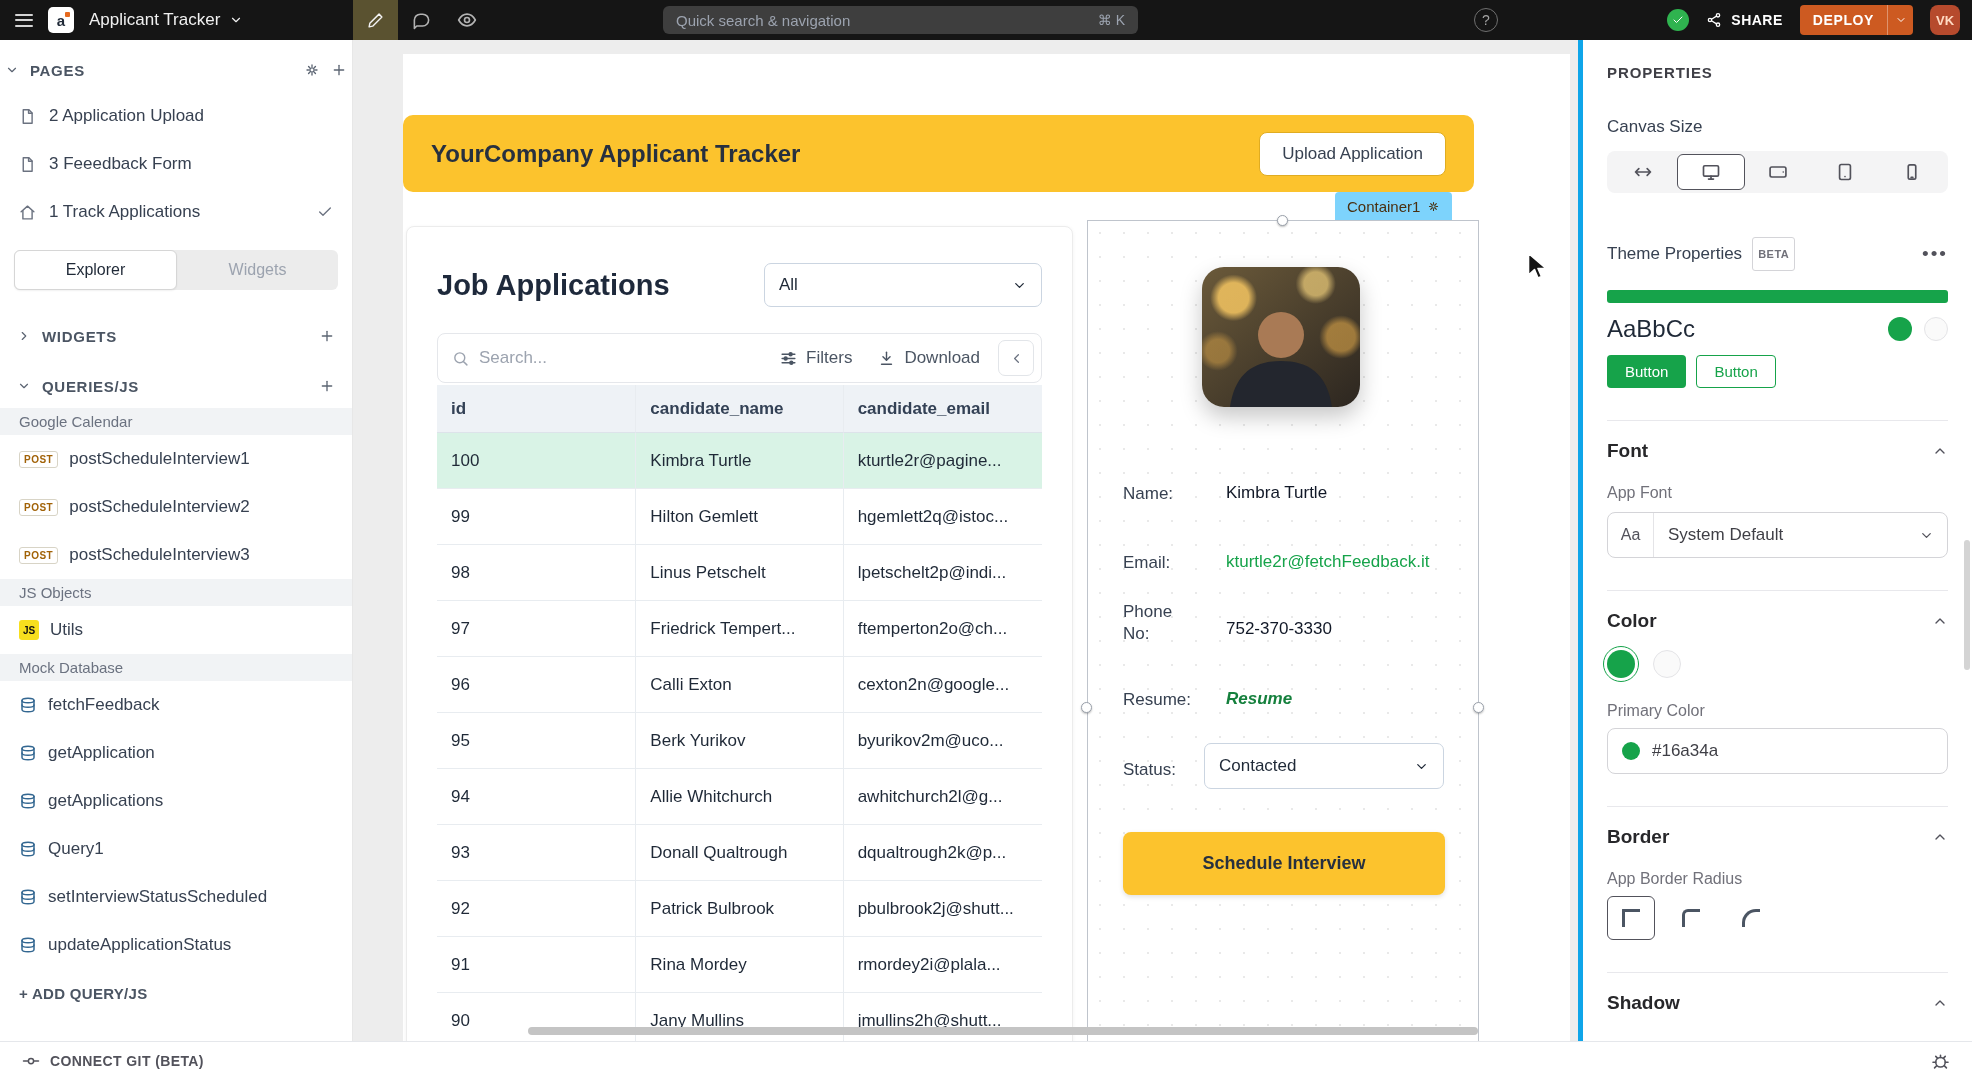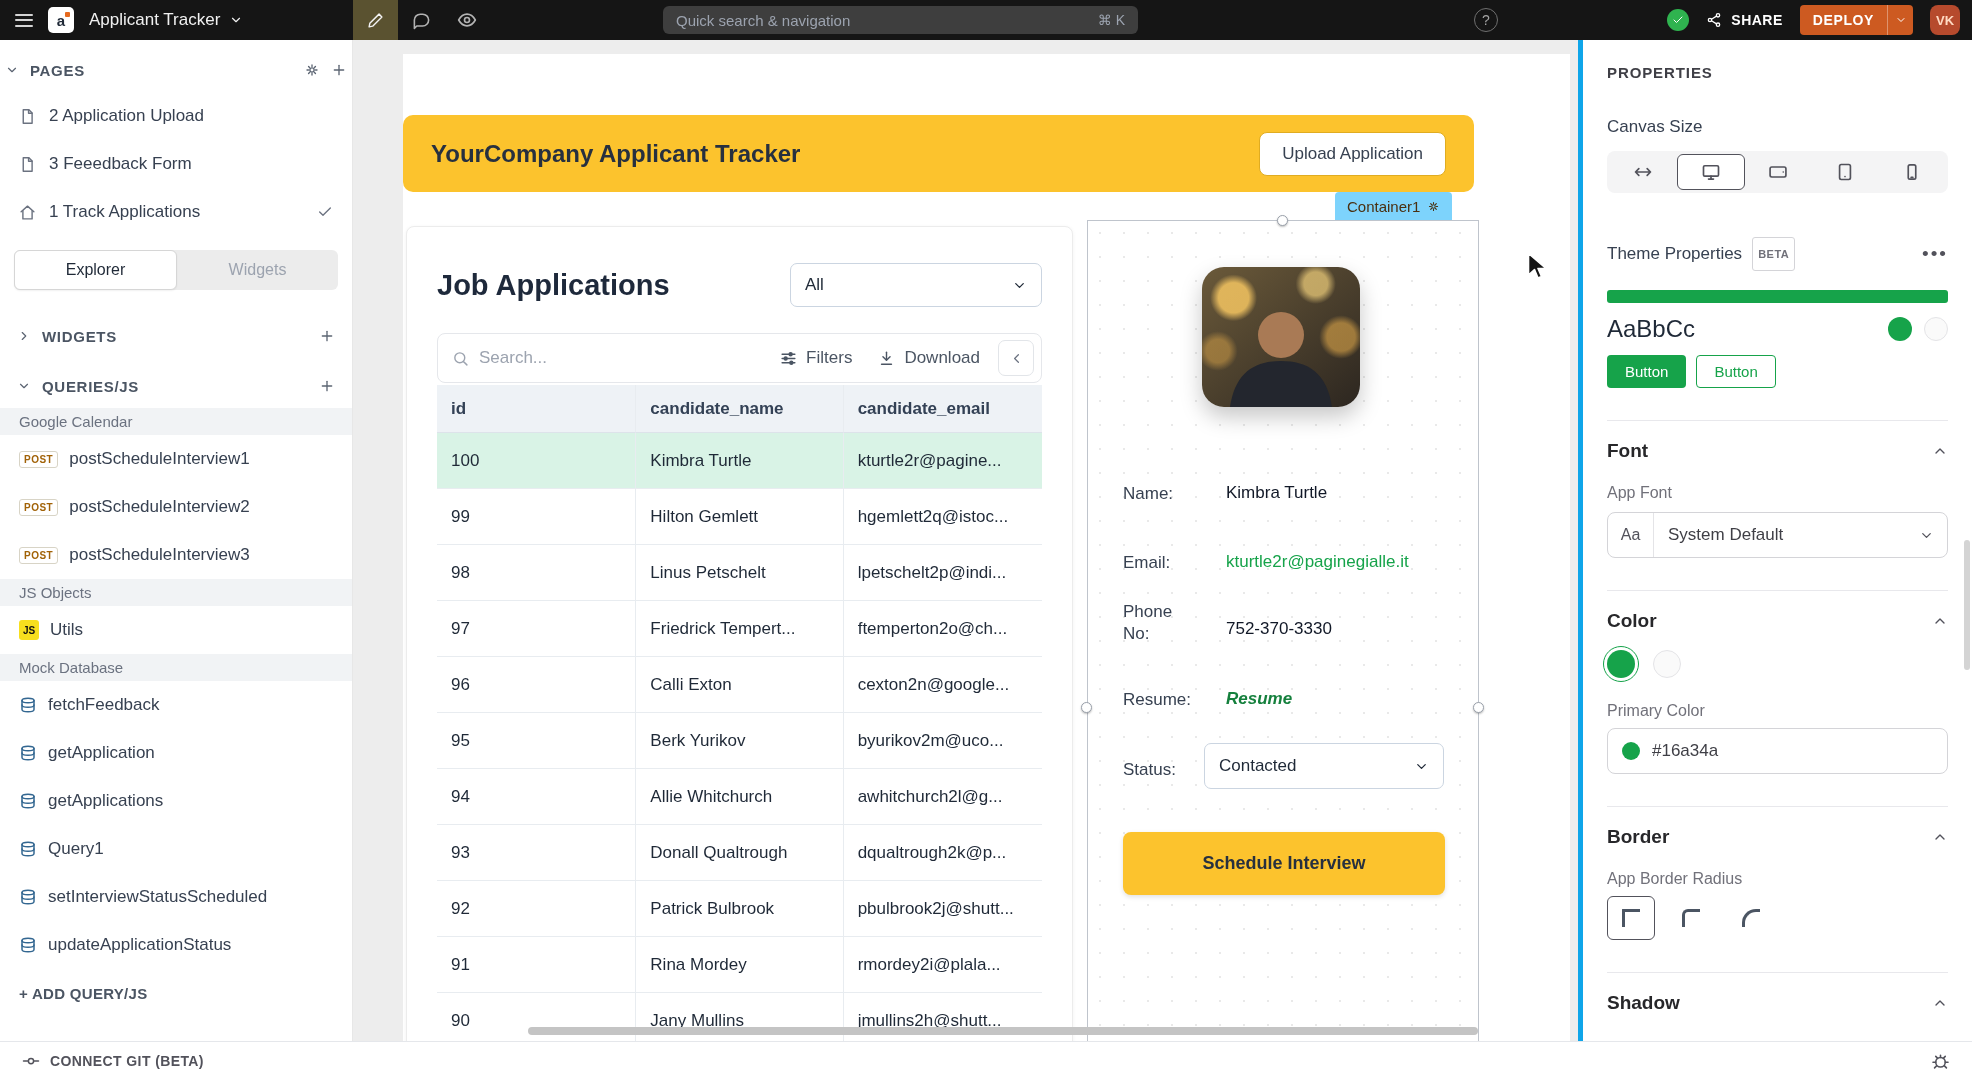--- a/index.html
+++ b/index.html
@@ -58,21 +58,21 @@
   .canvas{position:absolute;left:353px;top:40px;width:1225px;height:1001px;background:#ededed;overflow:hidden}
   .artboard{position:absolute;left:50px;top:14px;right:8px;bottom:0;background:#fff}
   .banner{position:absolute;left:50px;top:75px;width:1071px;height:77px;background:#fcc32d;border-radius:10px;display:flex;align-items:center;padding:0 28px;z-index:2}
   .banner-title{font-size:24px;font-weight:700;color:#27303f}
   .upload-btn{margin-left:auto;background:#fff;border:1.5px solid #e0ac21;border-radius:8px;padding:11px 22px;font-size:17px;color:#374151;cursor:pointer;font-family:inherit}
   .container-tag{position:absolute;left:982px;top:152px;height:28px;background:#7dd3fc;border-radius:4px 4px 0 0;display:flex;align-items:center;gap:7px;padding:0 12px;font-size:15px;color:#4a3011;z-index:4;cursor:pointer}
   .job-card{position:absolute;left:53px;top:186px;width:667px;height:840px;background:#fff;border-radius:8px;border:1px solid #ececec;box-shadow:0 1px 4px rgba(0,0,0,.05);padding:30px;z-index:2}
   .job-hdr{margin-top:6px;height:44px;display:flex;align-items:center;justify-content:space-between}
   .job-title{font-size:29px;font-weight:700;color:#1e293b}
   .select{display:flex;align-items:center;justify-content:space-between;border:1px solid #cbd5e1;border-radius:7px;padding:0 14px;font-size:17px;color:#1f2937;background:#fff;cursor:pointer}
-  .all-select{width:252px;height:44px}
+  .all-select{width:278px;height:44px}
   .toolbar{margin-top:26px;height:50px;border:1px solid #e5e7eb;border-radius:8px;display:flex;align-items:center;padding:0 7px 0 14px;color:#4b5563}
   .tb-search{display:flex;align-items:center;gap:10px;flex:1;color:#9ca3af}
   .tb-search input{border:none;outline:none;font-size:17px;color:#374151;width:100%;font-family:inherit}
   .tb-search input::placeholder{color:#9ca3af}
   .tool-btn{display:flex;align-items:center;gap:9px;font-size:17px;color:#4b5563;margin-left:26px;cursor:pointer}
   .collapse-btn{width:36px;height:36px;border:1px solid #e2e5e9;border-radius:7px;display:flex;align-items:center;justify-content:center;color:#6b7280;margin-left:18px;cursor:pointer;background:#fff}
   .table{margin-top:2px;font-size:17px}
   .t-row{display:flex;cursor:pointer}
   .t-cell{padding:0 14px;display:flex;align-items:center;border-right:1px solid #e8ecf0;border-bottom:1px solid #e8ecf0;height:56px;color:#1f2937;white-space:nowrap;overflow:hidden;background:#fff}
   .t-cell:last-child{border-right:none}
@@ -509,21 +509,21 @@
   <div class="detail-card">
     <div class="photo">
       <svg width="158" height="104" viewBox="0 0 158 104">
         <circle cx="79" cy="32" r="23" fill="#a97a55"></circle>
         <path d="M28 104c5-34 24-46 51-46s46 12 51 46z" fill="#23262e"></path>
       </svg>
     </div>
     <span class="d-label" style="top:262px">Name:</span>
     <span class="d-value" style="top:262px">Kimbra Turtle</span>
     <span class="d-label" style="top:331px">Email:</span>
-    <span class="d-value v-email" style="top:331px">kturtle2r@paginegialle.it</span>
+    <span class="d-value v-email" style="top:331px">kturtle2r@fetchFeedback.it</span>
     <span class="d-label" style="top:380px;width:72px">Phone No:</span>
     <span class="d-value" style="top:398px">752-370-3330</span>
     <span class="d-label" style="top:468px">Resume:</span>
     <span class="d-value v-resume" style="top:468px">Resume</span>
     <span class="d-label" style="top:538px">Status:</span>
     <div class="select status-select">
       <span>Contacted</span>
       <svg class="sv" width="15" height="15" viewBox="0 0 24 24">
           <polyline points="6 9 12 15 18 9"></polyline>
         </svg>

